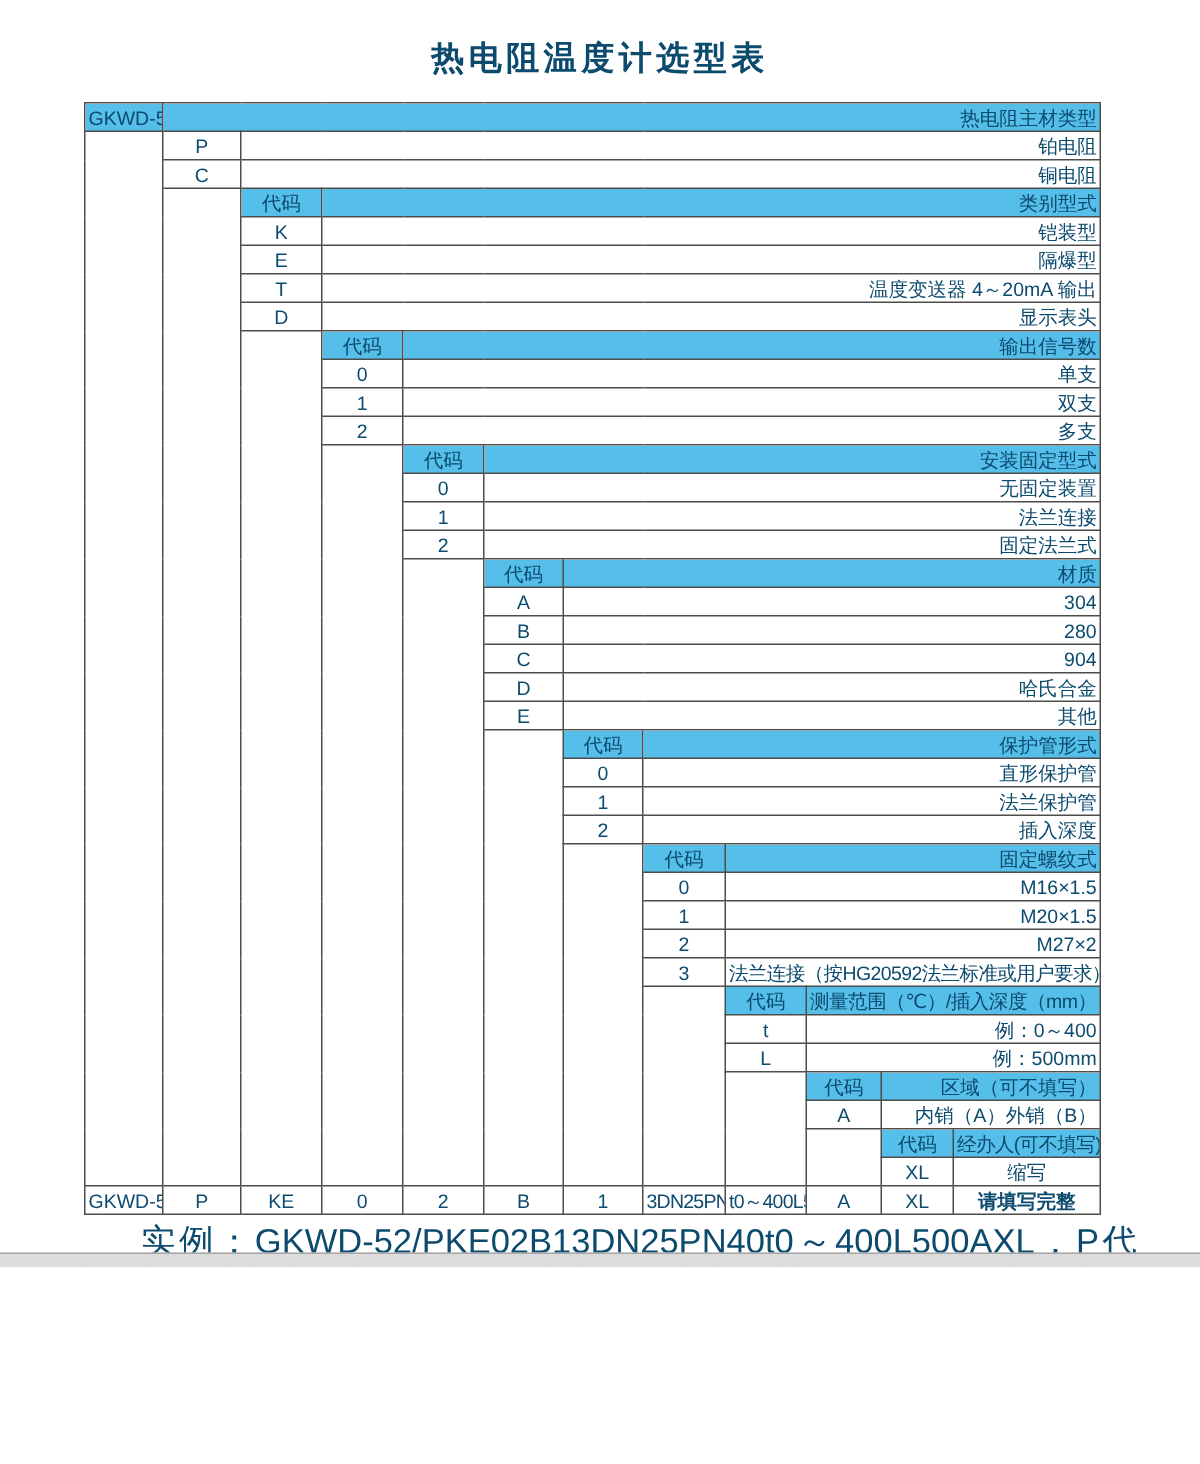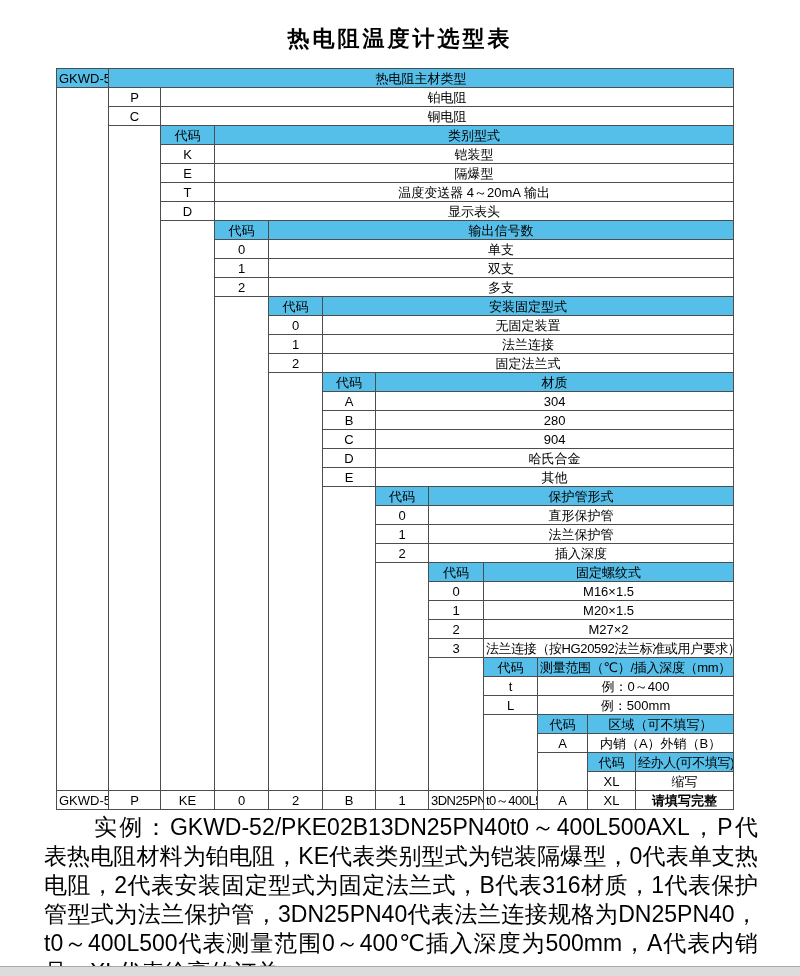--- a/index.html
+++ b/index.html
@@ -1,34 +1,34 @@
 <!DOCTYPE html>
 <html><head>
 <meta charset="utf-8">
 <style>
   html,body{margin:0;padding:0;background:#ffffff;}
   .page{
-    position:relative;width:800px;height:976px;background:#ffffff;overflow:hidden;
-    font-family:"Liberation Sans","DejaVu Sans",sans-serif;color:#000000;
+    position:relative;width:800px;height:845px;background:#ffffff;overflow:hidden;
+    font-family:"Liberation Sans","DejaVu Sans",sans-serif;color:#0c4a6e;
   }
   .title{
     position:absolute;top:24px;left:0;width:100%;margin:0;
     text-align:center;font-size:22px;font-weight:bold;letter-spacing:3px;
   }
   table.sel{
     position:absolute;left:56px;top:68px;width:677px;
     border-collapse:collapse;table-layout:fixed;
   }
   table.sel td{
     border:1px solid #4d4d4d;height:18px;padding:0 2px;
     font-size:13px;line-height:17px;overflow:hidden;white-space:nowrap;
   }
   td.h{background:#55bee9;}
   td.c{text-align:center;padding:0;}
-  td.d{text-align:center;padding-left:7px;}
+  td.d{text-align:right;padding-left:7px;}
   td.md{font-size:11.5px;letter-spacing:-0.3px;}
   td.sm{font-size:10px;letter-spacing:-0.4px;padding-left:3px;}
   td.xs{font-size:10px;letter-spacing:-0.5px;padding:0;}
   td.bold{font-weight:bold;}
   .para{
     position:absolute;left:44px;top:790px;width:714px;
     font-size:23px;line-height:29px;text-indent:50px;text-align:justify;
   }
   .footer-strip{
     position:absolute;left:0;bottom:0;width:100%;height:9px;

